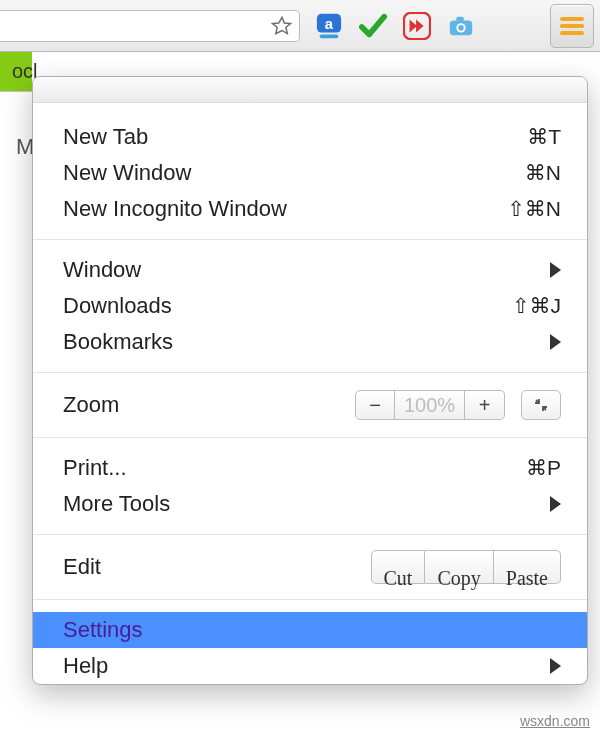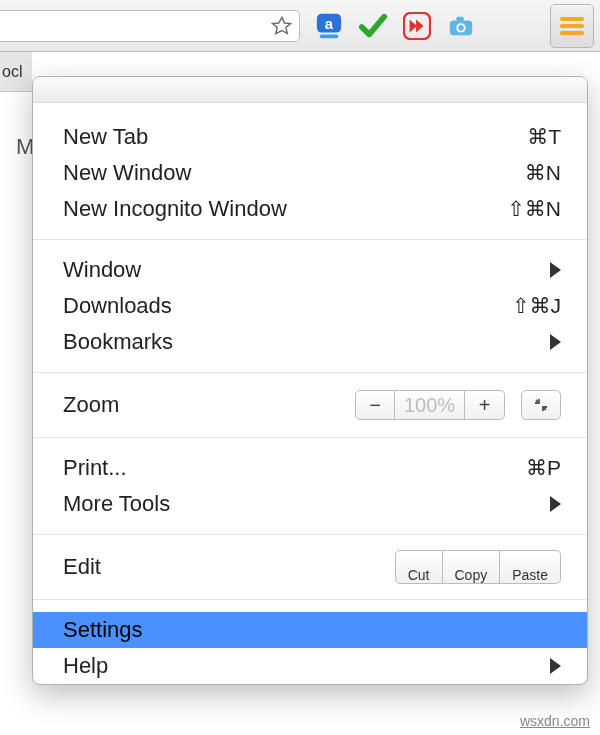--- a/index.html
+++ b/index.html
@@ -53,25 +53,25 @@
     display:flex; align-items:center; justify-content:center;
   }
   .burger-lines { width: 24px; }
   .burger-lines div { height: 4px; background:#f5a623; border-radius:2px; margin:3px 0; }
 
   
   .tabstrip {
     position: absolute;
     top: 52px; left: 0;
     height: 40px; width: 32px;
-    background: #e5e5e5;
+    background: #84cc16;
     border-bottom: 1px solid #c6c6c6;
     display:flex; align-items:center;
-    color:#333; font-size:16px;
-    padding-left:2px;
+    color:#333; font-size:20px;
+    padding-left:12px;
   }
 
   
   .ghost {
     position:absolute;
     top: 134px; left: 16px;
     color:#555;
     font-size: 22px;
   }
 
@@ -96,21 +96,21 @@
   }
   .menu-body { flex:1; padding-top: 16px; }
 
   .item {
     display:flex; align-items:center;
     height: 36px;
     padding: 0 26px 0 30px;
     color:#222;
     font-size: 22px;
   }
-  .item.selected { background:#4a90ff; color:#000000; }
+  .item.selected { background:#4a90ff; color:#4c1d95; }
   .item .label { flex:1; }
   .item .sc { font-size: 21px; letter-spacing: 0; color: inherit; }
 
   .arrow-right {
     width: 0; height: 0;
     border-top: 8px solid transparent;
     border-bottom: 8px solid transparent;
     border-left: 11px solid #333;
   }
 
@@ -141,21 +141,21 @@
     background: linear-gradient(#fff,#f0f0f0);
     display:flex; align-items:center; justify-content:center;
   }
 
   
   .edit-ctrl { display:flex; margin-left:auto; }
   .edit-ctrl button {
     height:30px; padding: 16px 12px;
     border:1px solid #bcbcbc;
     background: linear-gradient(#fff,#f0f0f0);
-    font-size: 14px; font-family:Liberation Sans, sans-serif; color:#333;
+    font-size: 20px; font-family:Liberation Serif, serif; color:#333;
   }
   .edit-ctrl button:first-child { border-radius:5px 0 0 5px; }
   .edit-ctrl button:nth-child(2) { border-left:none; }
   .edit-ctrl button:last-child { border-left:none; border-radius:0 5px 5px 0;text-align:center; }
 
   .watermark {
     position:absolute;
     right: 10px;
     bottom: 6px;
     color:#888;

